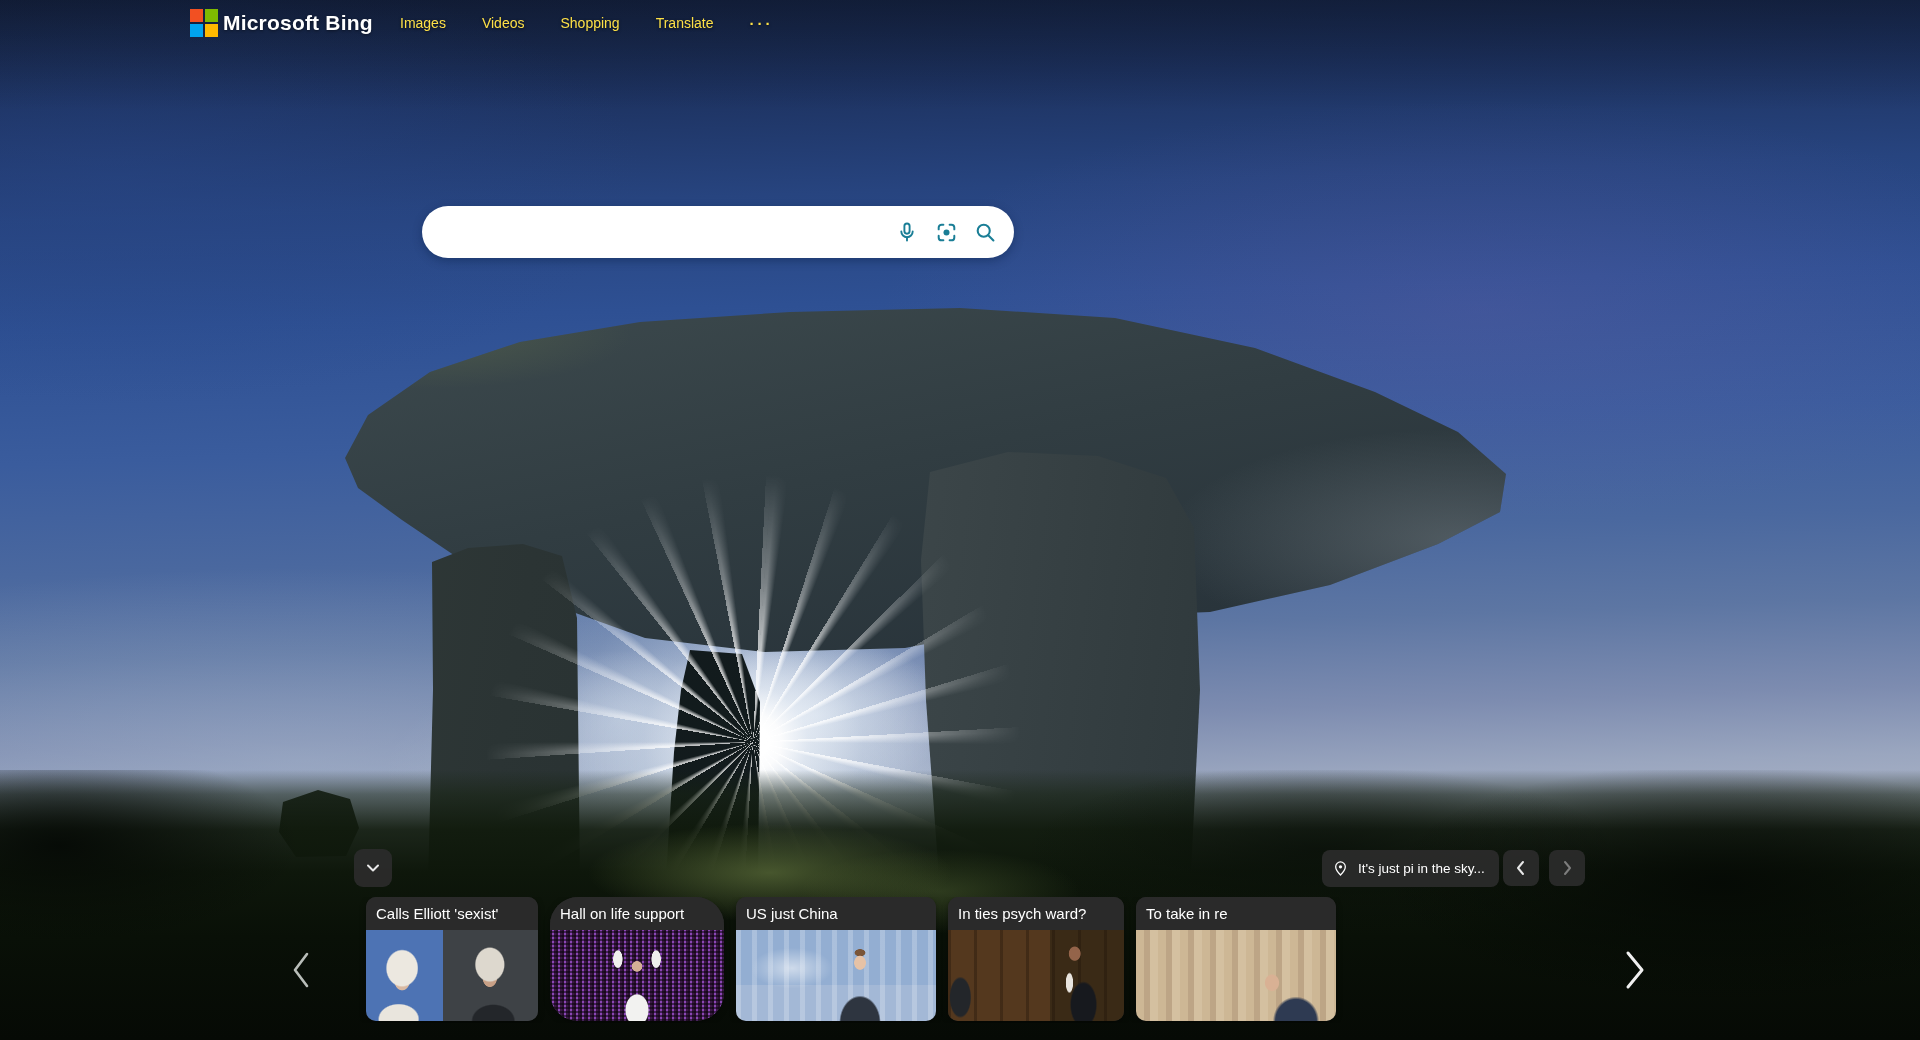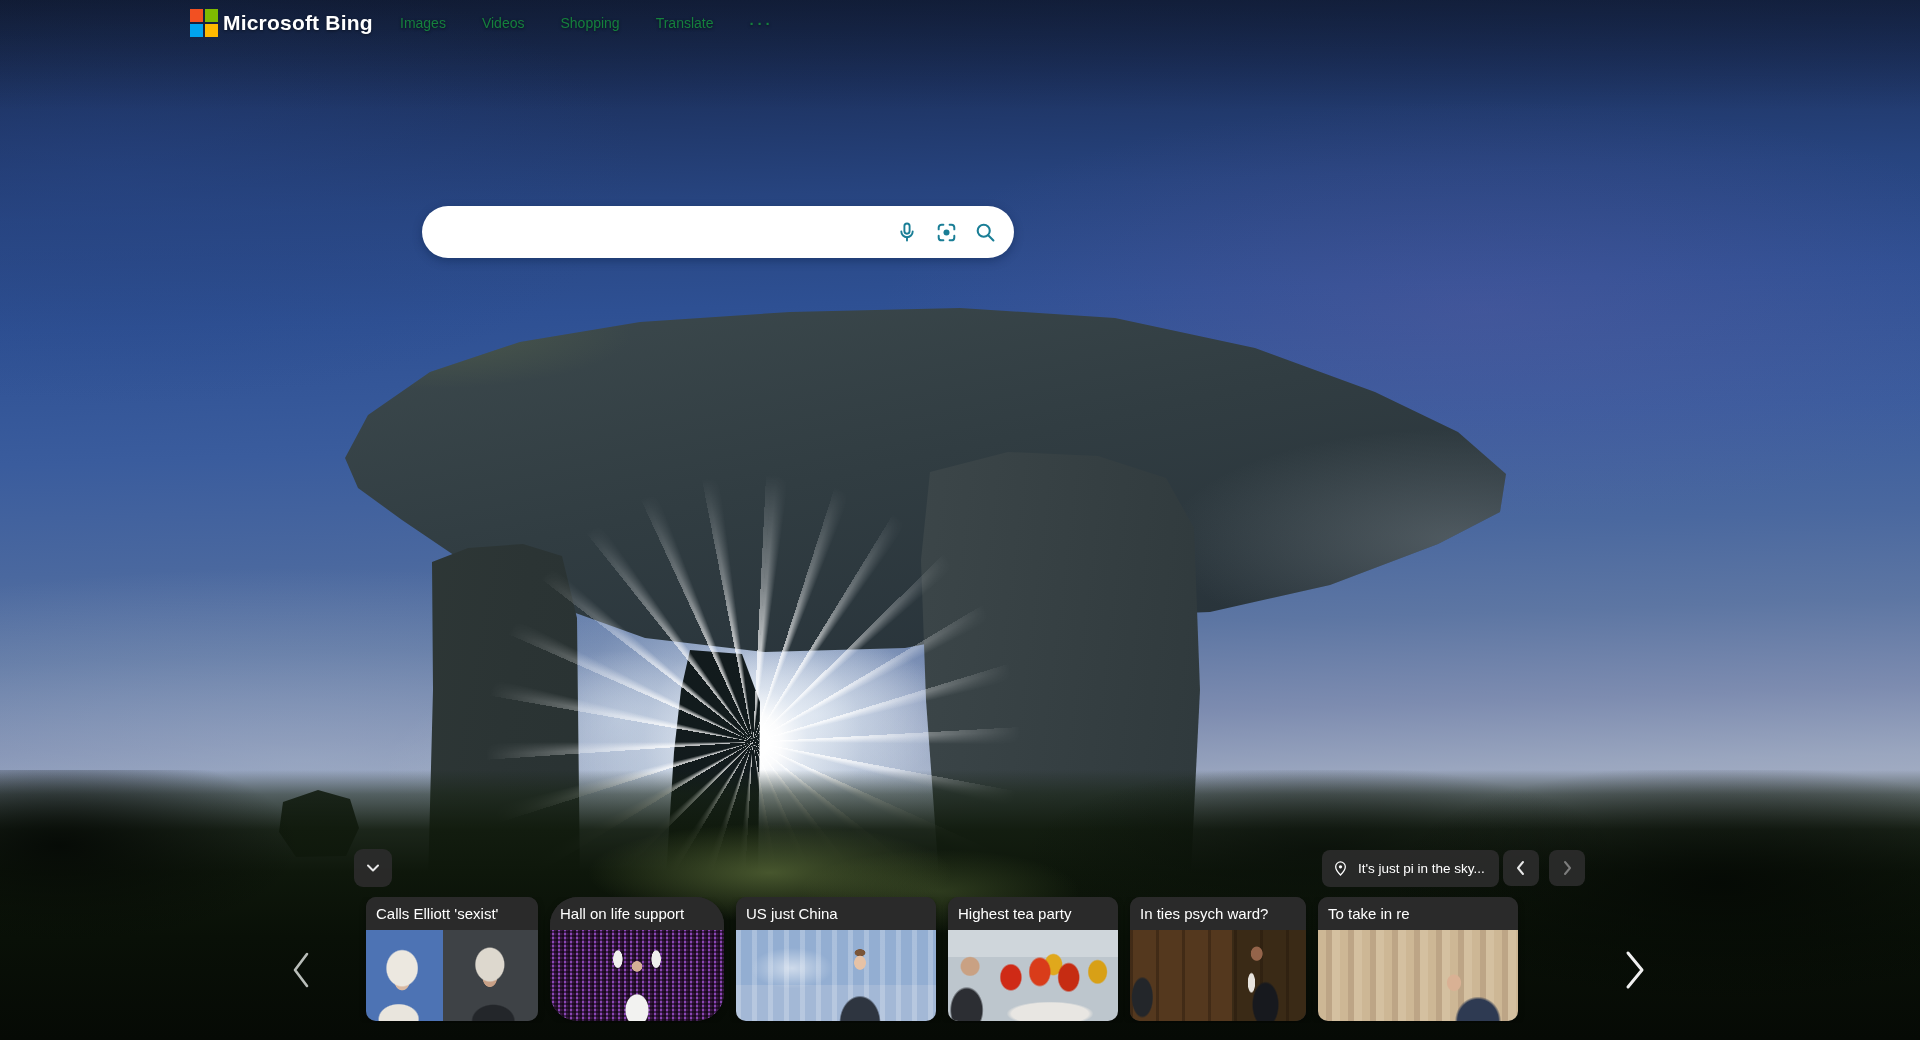--- a/index.html
+++ b/index.html
@@ -96,21 +96,21 @@
 
   
   .header { position:absolute; left:0; top:0; width:1920px; height:50px; z-index:30; color:#f2f2f2; }
   .logo { position:absolute; left:190px; top:9px; display:flex; align-items:center; gap:5px; cursor:pointer; }
   .ms-squares { display:grid; grid-template-columns:13px 13px; grid-template-rows:13px 13px; gap:2px; }
   .ms-squares span { width:13px; height:13px; display:block; }
   .logo-text { font-size:21px; font-weight:700; letter-spacing:.2px; color:#fff;
     text-shadow:0 1px 3px rgba(0,0,0,.45); display:flex; gap:6px; }
   .nav { position:absolute; left:400px; top:0; height:46px; display:flex; align-items:center; gap:36px;
     font-size:14px; text-shadow:0 1px 3px rgba(0,0,0,.55); }
-  .nav a { color:#15803d; text-decoration:none; cursor:pointer; }
+  .nav a { color:#fde047; text-decoration:none; cursor:pointer; }
   .nav-more { letter-spacing:3px; font-weight:700; font-size:15px; cursor:pointer; }
   .hdr-right { position:absolute; right:0; top:0; height:50px; }
 
   
   .searchbox {
     position:absolute; left:422px; top:206px; width:592px; height:52px; z-index:30;
     background:#fff; border-radius:26px; display:flex; align-items:center;
     box-shadow:0 3px 10px rgba(0,25,60,.35);
   }
   .searchbox input {
@@ -308,24 +308,20 @@
           <div class="img ci1"></div>
         </div>
         <div class="card c2">
           <div class="bar">Hall on life support</div>
           <div class="img ci2"></div>
         </div>
         <div class="card c3">
           <div class="bar">US just China</div>
           <div class="img ci3"></div>
         </div>
-        <div class="card c5">
-          <div class="bar">Highest tea party</div>
-          <div class="img ci5"></div>
-        </div>
         <div class="card c6">
           <div class="bar">In ties psych ward?</div>
           <div class="img ci6"></div>
         </div>
         <div class="card c7">
           <div class="bar">To take in re</div>
           <div class="img ci7"></div>
         </div>
       </div>
     </div>

